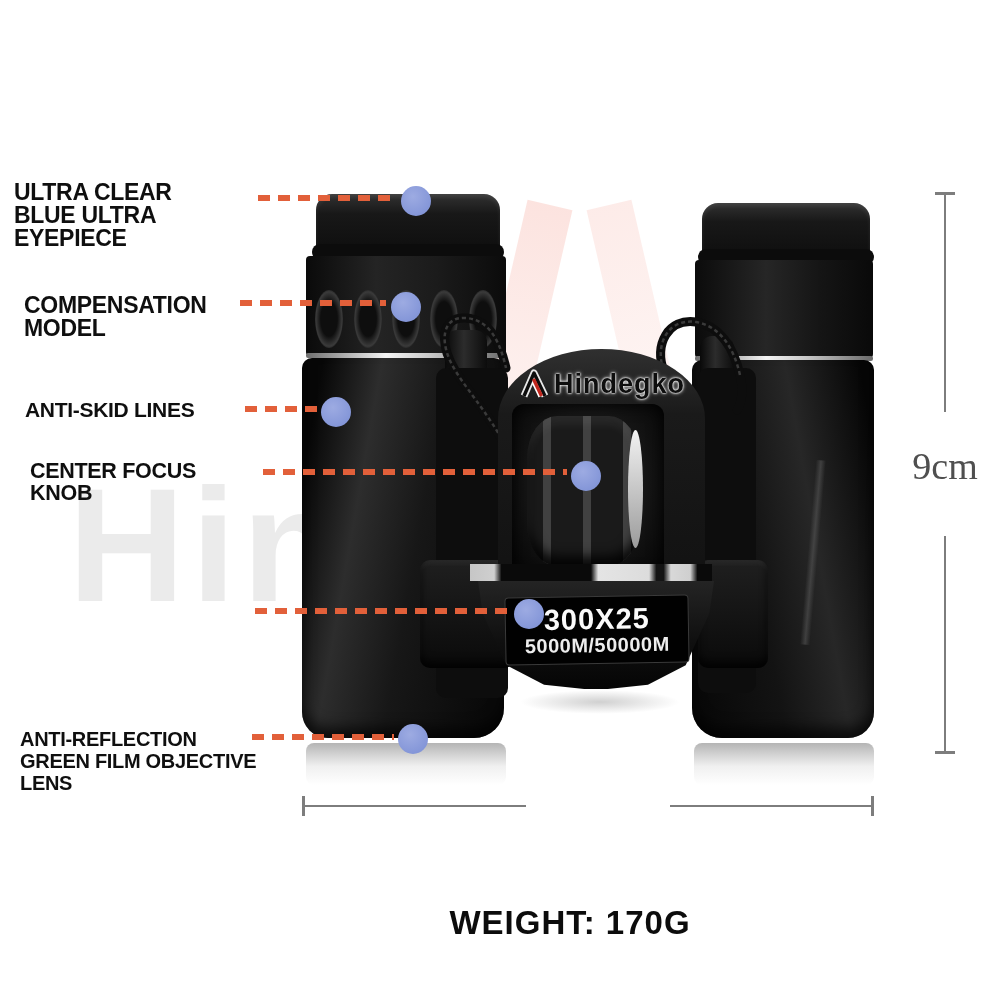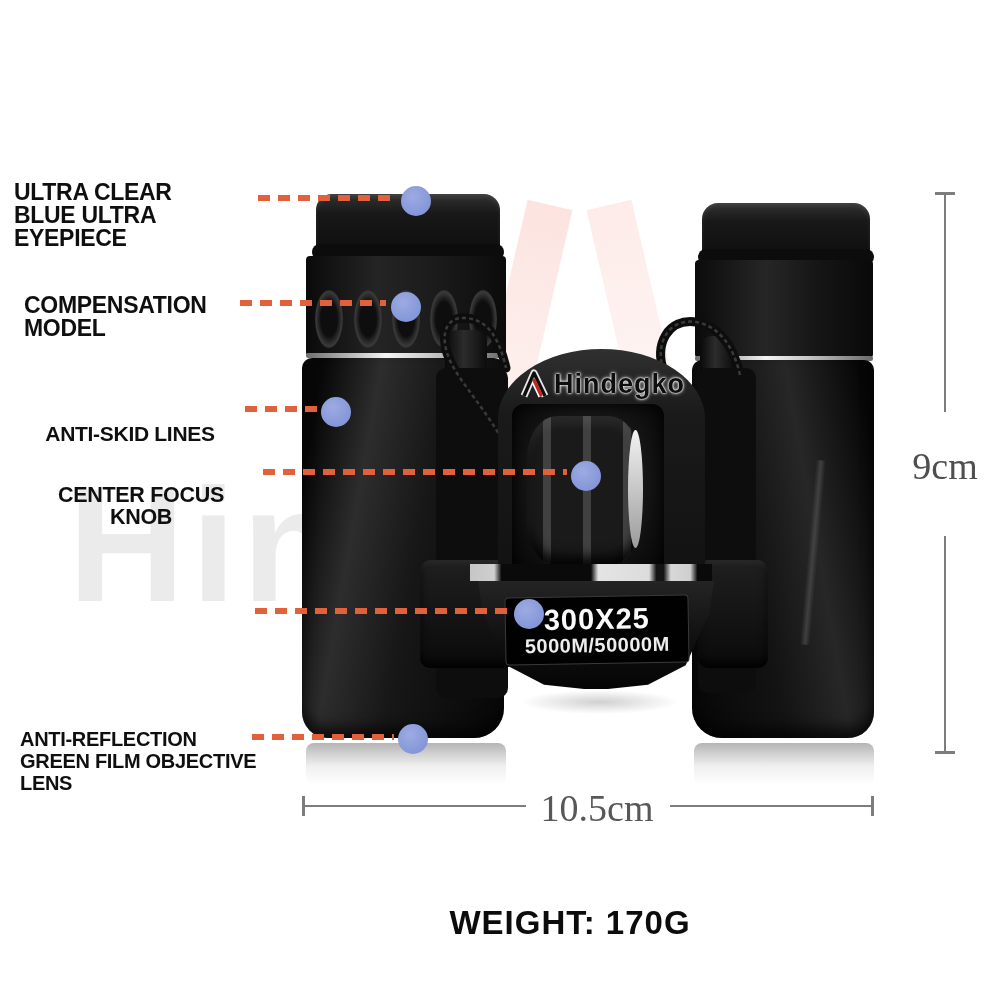--- a/index.html
+++ b/index.html
@@ -95,21 +95,21 @@
         background:linear-gradient(180deg,#242424,#101010 55%,#050505);}
   .plate{left:505px;top:596px;width:182px;height:66px;z-index:8;transform:rotate(-1deg);
          background:#010101;border:1px solid #3a3a3a;border-radius:4px;text-align:center;
          display:flex;flex-direction:column;justify-content:center;gap:1px;}
   .plate-l1{font-size:29px;font-weight:bold;color:#fafafa;letter-spacing:1px;line-height:1;}
   .plate-l2{font-size:20px;font-weight:bold;color:#ededed;letter-spacing:.5px;line-height:1;}
 
   
   .callout-text{position:absolute;font-weight:bold;color:var(--label-text,#0f0f0f);
                 letter-spacing:-.3px;z-index:10;}
-  .ct-c{text-align:left;} .ct-r{text-align:center;margin-top:24px;}
+  .ct-c{text-align:left;} .ct-r{text-align:left;}
   .ct1{left:14px;top:181px;width:240px;font-size:23px;line-height:23px;}
   .ct2{left:24px;top:294px;width:264px;font-size:23px;line-height:23px;}
   .ct3{left:25px;top:399px;width:210px;font-size:21px;line-height:22px;}
   .ct4{left:30px;top:460px;width:222px;font-size:21.5px;line-height:22px;}
   .ct5{left:40px;top:601px;width:207px;font-size:23px;line-height:23px;}
   .ct6{left:20px;top:728px;width:276px;font-size:20px;line-height:22px;}
   .dash{position:absolute;height:6px;z-index:10;
         background:repeating-linear-gradient(90deg,var(--callout-dash,#e2603a) 0 12px,rgba(0,0,0,0) 12px 20px);}
   .dash1{left:258px;top:195px;width:140px;}
   .dash2{left:240px;top:300px;width:146px;}
@@ -242,19 +242,18 @@
   <div class="dot dot6"></div>
 
   <div class="abs dim vcap-t"></div>
   <div class="abs dim vseg-t"></div>
   <div class="dim-label vdim-label">9cm</div>
   <div class="abs dim vseg-b"></div>
   <div class="abs dim vcap-b"></div>
 
   <div class="abs dim hcap-l"></div>
   <div class="abs dim hseg-l"></div>
-  <div class="dim-label hdim-label">10.5cm</div>
   <div class="abs dim hseg-r"></div>
   <div class="abs dim hcap-r"></div>
 
   <div class="abs weight">WEIGHT: 170G</div>
 
 </div>
 
 </body></html>

